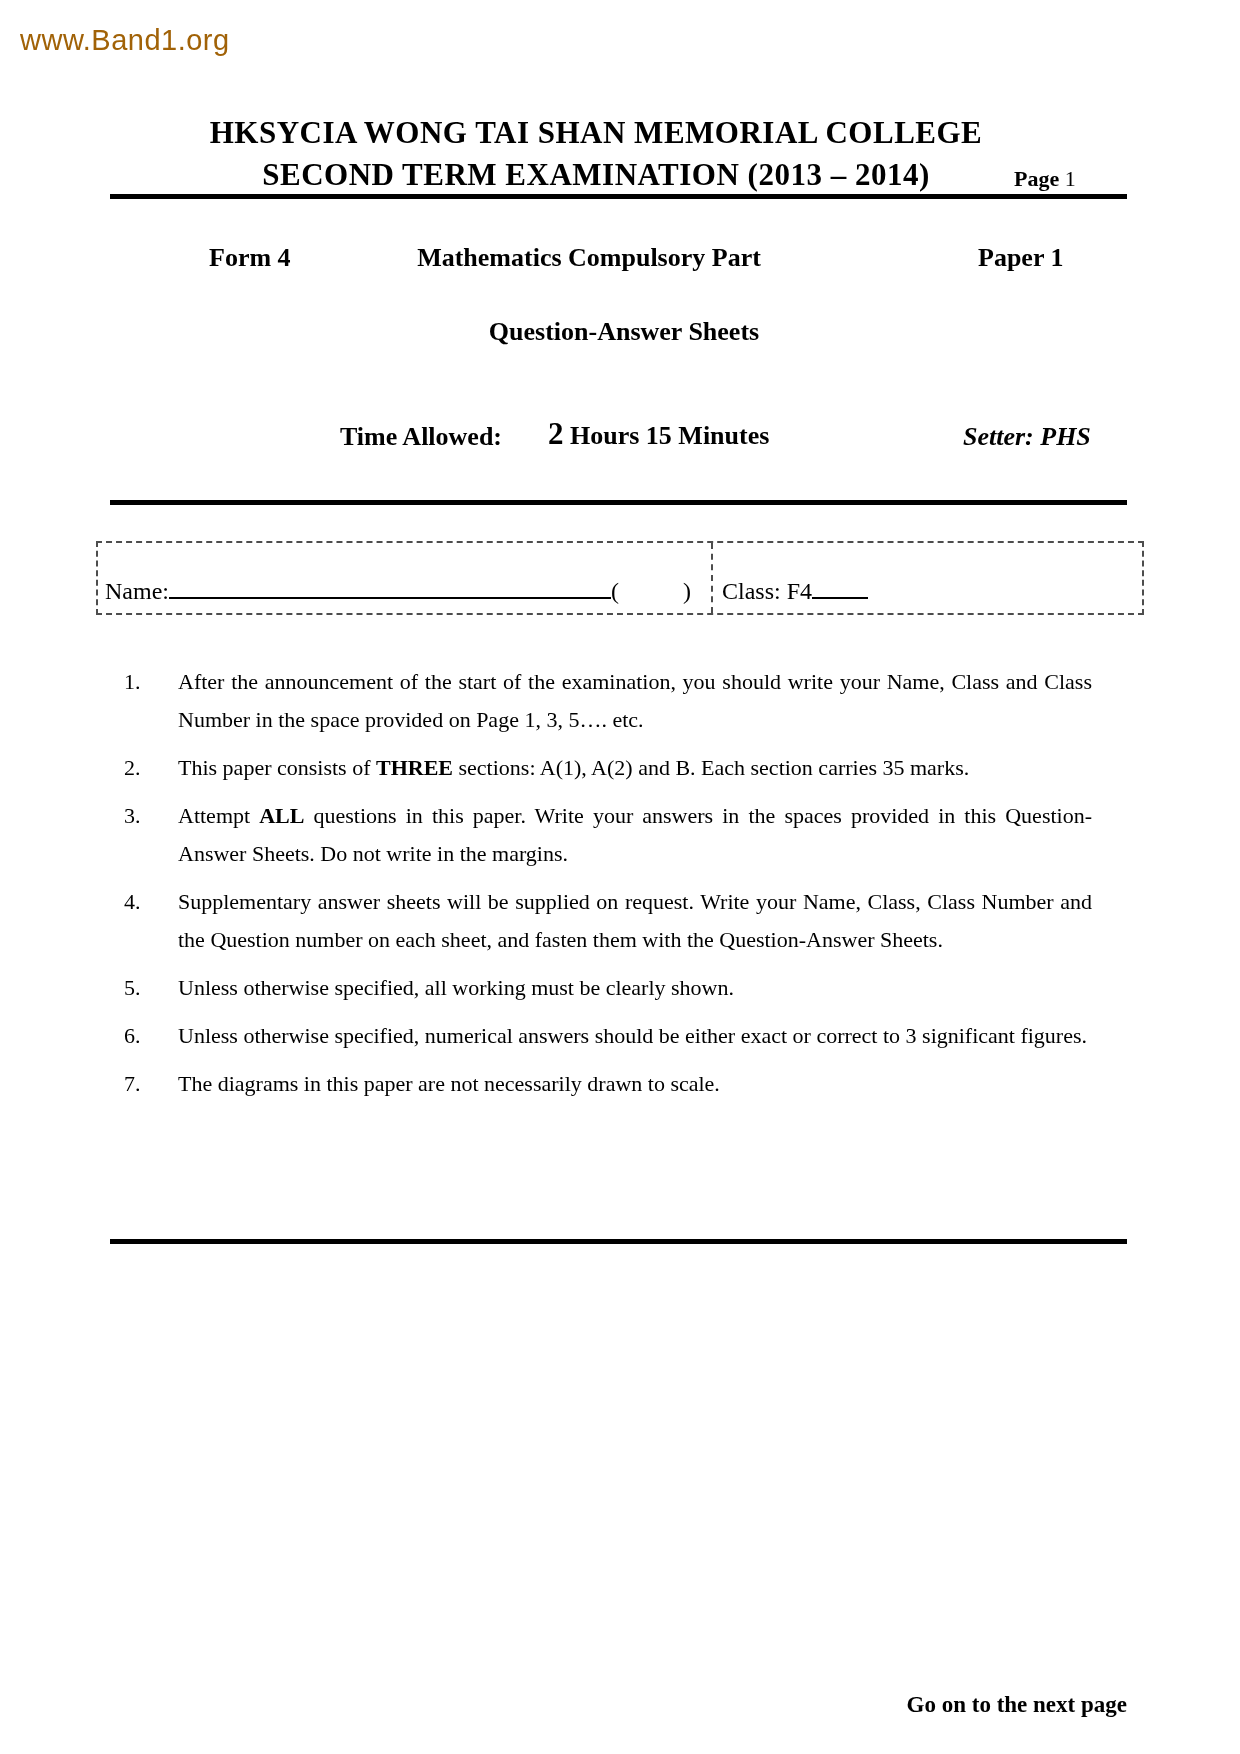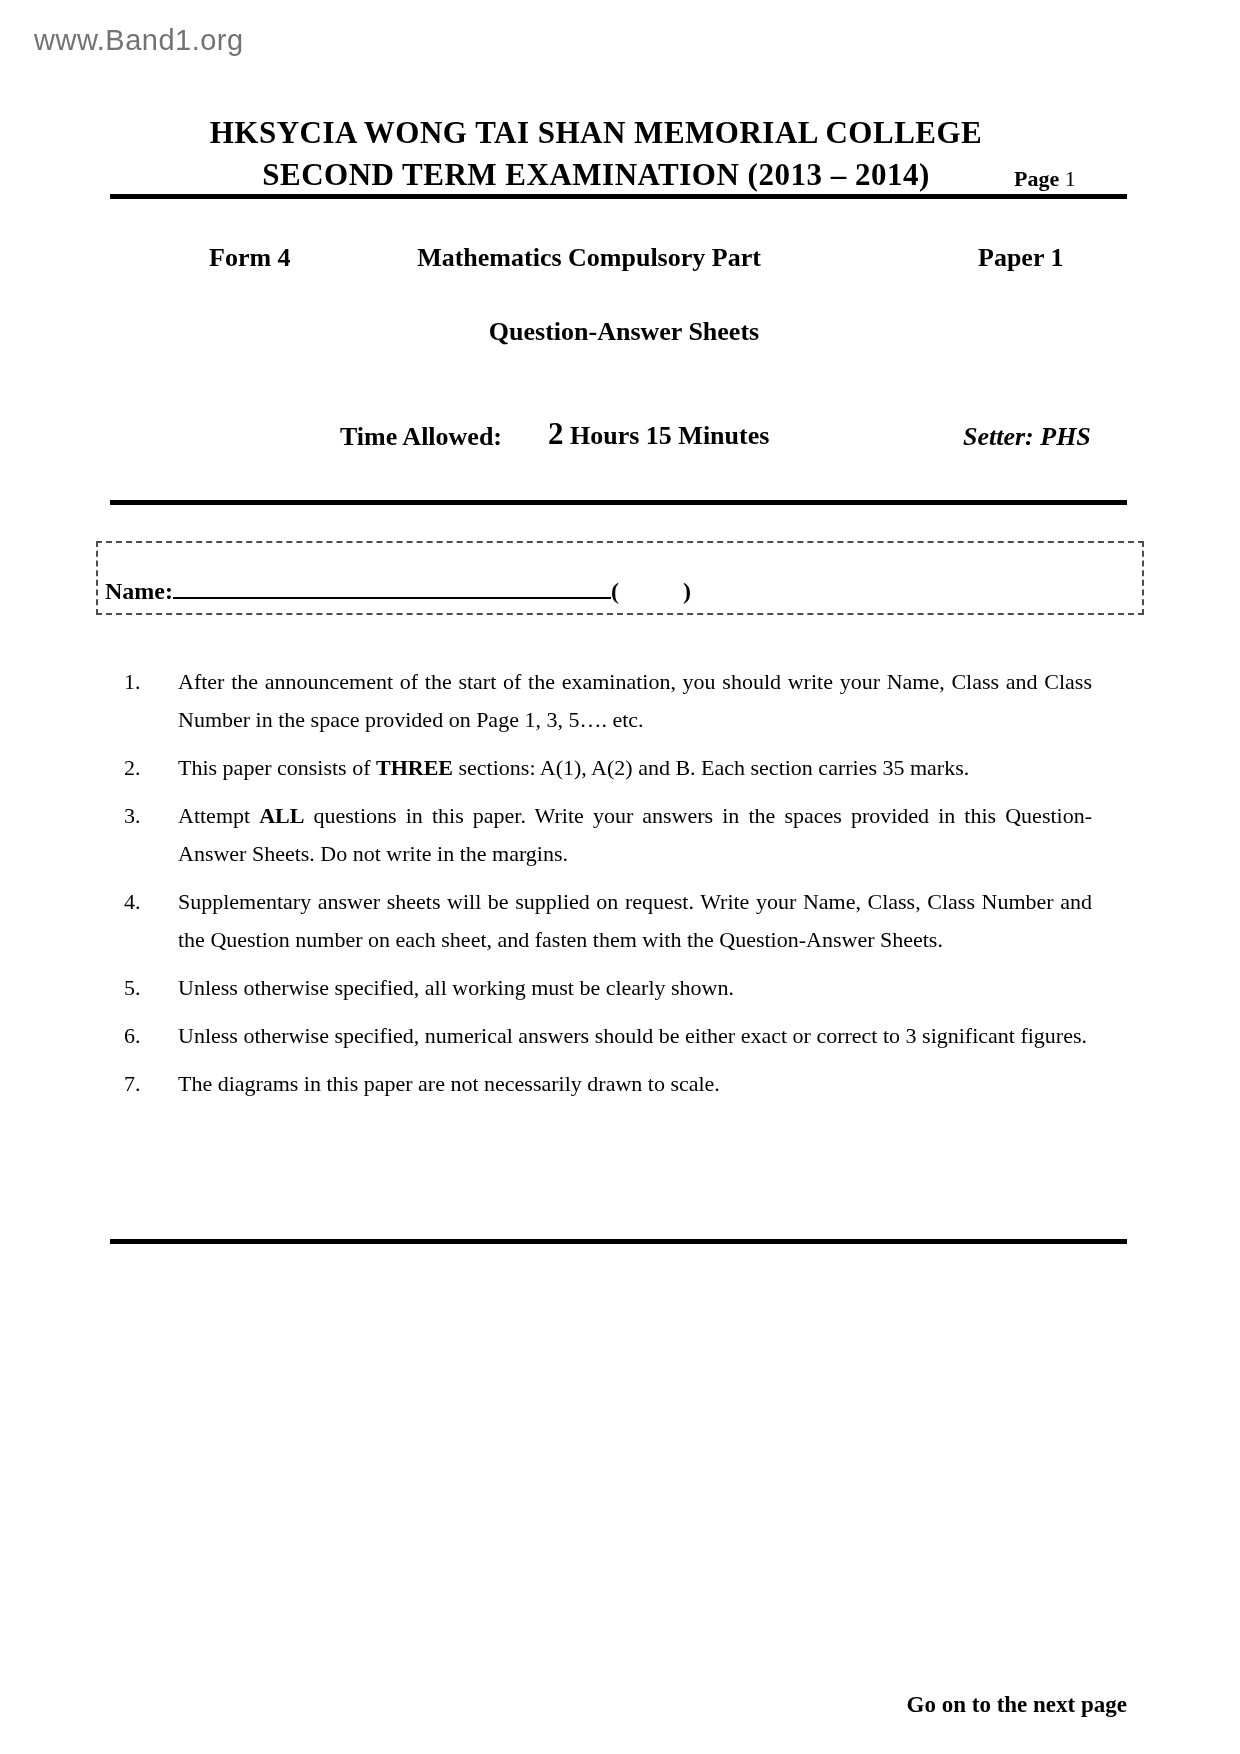--- a/index.html
+++ b/index.html
@@ -8,24 +8,24 @@
     width: 1240px;
     height: 1754px;
     background: #ffffff;
     overflow: hidden;
     font-family: "Liberation Serif", serif;
     color: #000000;
   }
   .abs { position: absolute; }
 
   .watermark {
-    left: 34px; top: 24px;
+    left: 20px; top: 24px;
     font-family: "Liberation Sans", sans-serif;
     font-size: 29px;
-    color: #737373;
+    color: #a16207;
     letter-spacing: 0.5px;
     text-align: center;
   }
 
   .title-block {
     left: 0; top: 112px; width: 1192px;
     text-align: center;
   }
   .title-line1 {
     font-size: 31px; font-weight: bold;
@@ -65,21 +65,20 @@
   .time-value { position: absolute; left: 548px; bottom: 2px; font-size: 26px; font-weight: bold; }
   .time-big   { font-size: 31px; }
   .setter     { position: absolute; left: 963px; bottom: 2px; font-size: 26px; font-weight: bold; font-style: italic; }
 
   .candidate-box {
     left: 96px; top: 541px; width: 1048px; height: 74px;
     border: 2px dashed #4d4d4d;
     box-sizing: border-box;
     display: flex;
     font-size: 24px;
-    font-weight: bold;
   }
   .cbox-cell {
     display: flex;
     align-items: flex-end;
     box-sizing: border-box;
     padding-bottom: 8px;
   }
   .cbox-name  { width: 613px; padding-left: 7px; padding-right: 20px; }
   .cbox-class { width: 196px; border-left: 2px dashed #4d4d4d; padding-left: 9px; padding-right: 10px; }
   .cbox-mark  { flex: 1; border-left: 2px dashed #4d4d4d; padding-left: 9px; padding-right: 30px; justify-content: space-between; }
@@ -153,20 +152,24 @@
   <div class="abs rule rule-2"></div>
 
   <div class="abs candidate-box">
     <div class="cbox-cell cbox-name">
       <span>Name:</span>
       <span class="fill-line"></span>
       <span>(</span>
       <span class="paren-gap"></span>
       <span>)</span>
     </div>
+    <div class="cbox-cell cbox-class">
+      <span>Class: F4</span>
+      <span class="fill-short"></span>
+    </div>
   </div>
 
   <div class="abs instructions">
   <div class="instr">
     <div class="instr-num">1.</div>
     <div class="instr-text"><span>After the announcement of the start of the examination, you should write your Name, Class and Class Number in the space provided on Page 1, 3, 5…. etc.</span></div>
   </div>
 
   <div class="instr">
     <div class="instr-num">2.</div>

